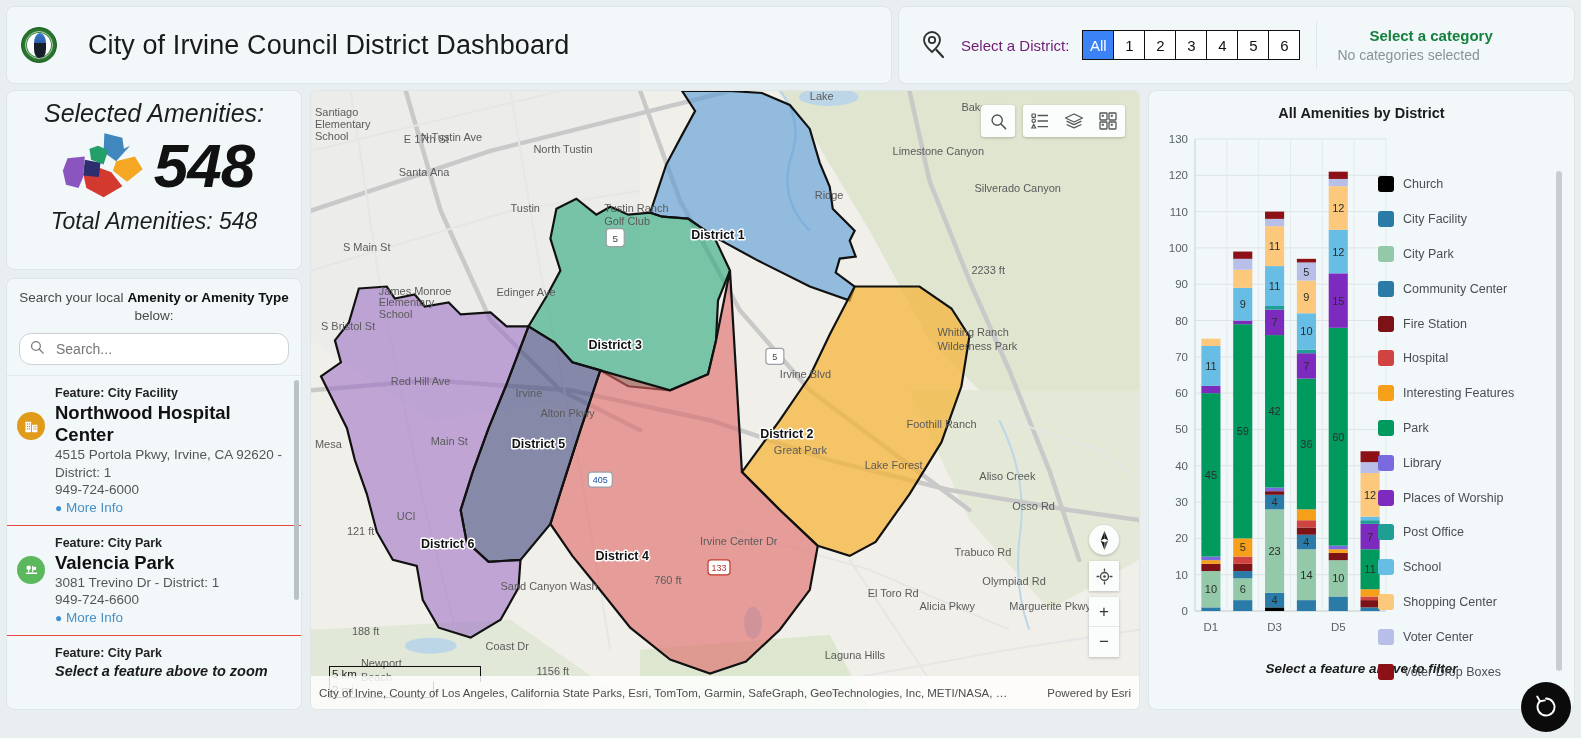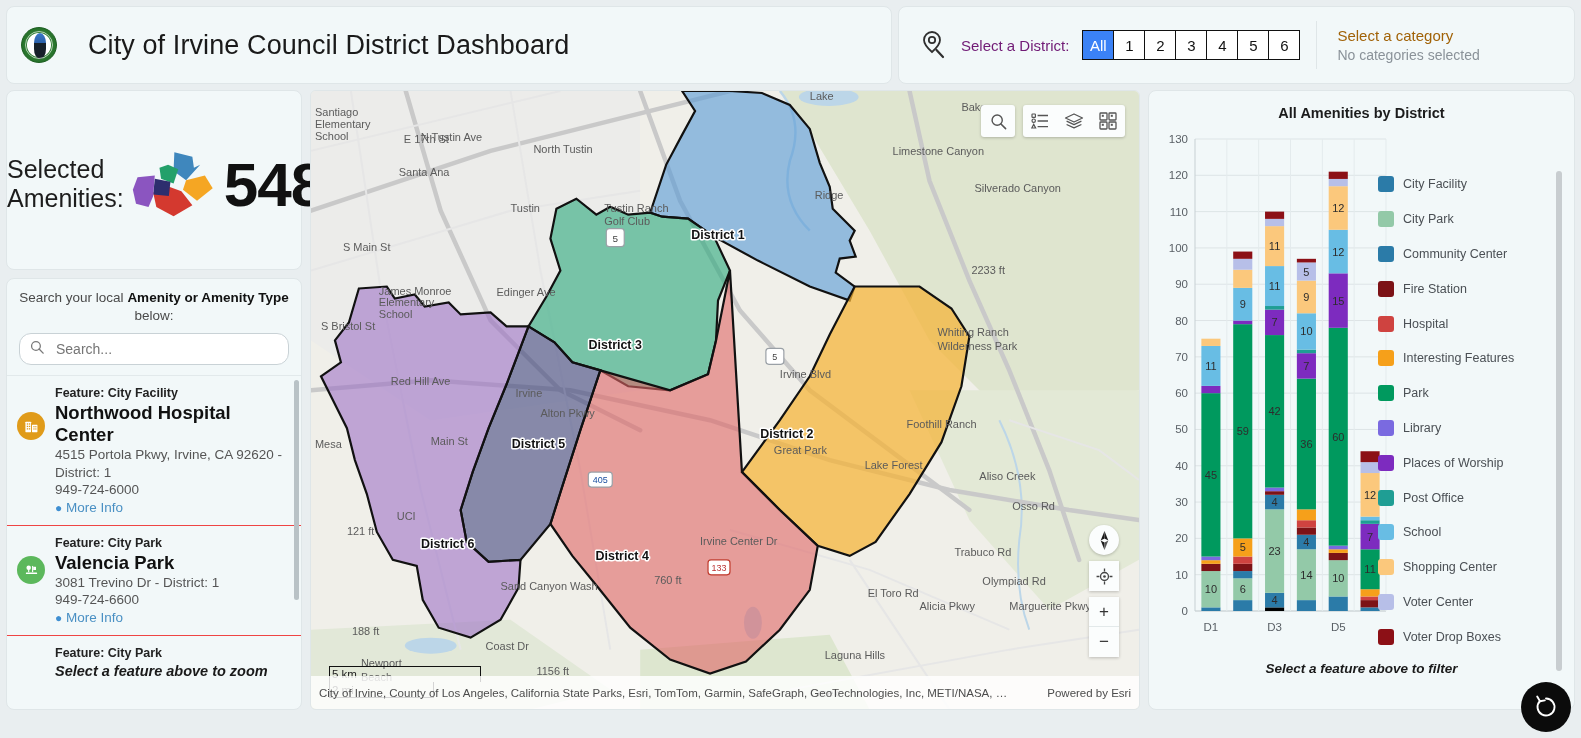--- a/index.html
+++ b/index.html
@@ -35,28 +35,28 @@
   .pin-search-icon { width: 26px; height: 30px; flex:0 0 26px; position: relative; }
   .filter-label { font-size: 15px; color: #701a75; }
   .seg-group { display:flex; }
   .seg-btn {
     width: 32px; height: 30px; border: 1px solid #111; background: #ffffff; color: #111;
     font-size: 15px; display:flex; align-items:center; justify-content:center; margin-left: -1px; cursor: pointer;
   }
   .seg-btn.active { background: #3b82f6; color: #fff; }
   .vdiv { width:1px; background:#dfe6e8; margin: 14px 0; }
   .category-filter { display:flex; flex-direction:column; justify-content:center; padding: 0 20px; gap: 3px; }
-  .cat-title { font-size: 15px; font-weight: normal; color: #a16207; }
+  .cat-title { font-size: 15px; font-weight: bold; color: #15803d; margin-left: 32px; }
   .cat-sub { font-size: 14px; color: #8a9299; }
 
   
   .left-col { position: absolute; left: 6px; top: 90px; width: 296px; height: 620px; display:flex; flex-direction:column; gap: 8px; }
   .card { background: #f2f8f9; border: 1px solid #dfe6e8; border-radius: 8px; }
 
-  .amenities-card { height: 180px; display:flex; align-items:center; padding-top: 8px; }
+  .amenities-card { height: 180px; display:flex; flex-direction:column; align-items:center; padding-top: 8px; font-style: italic; }
   .amen-title { font-size: 25px; color:#1d1d1d; font-weight: 400; }
   .amen-mid { display:flex; align-items:center; justify-content:center; gap: 4px; margin-top: 2px; }
   .amen-count { font-size: 62px; font-weight: 700; color:#111; line-height: 1; letter-spacing: -1px; }
   .amen-total { font-size: 23px; color:#1d1d1d; margin-top: 6px; }
   .mini-map { width: 96px; height: 72px; }
 
   .search-card { flex: 1 1 auto; display:flex; flex-direction:column; overflow:hidden; position: relative; }
   .search-hint { font-size: 13.5px; color:#4a4a4a; text-align:center; padding: 10px 12px 8px; line-height: 1.35; }
   .search-hint b { color:#111; }
   .search-box { margin: 0 12px 10px; height: 32px; border: 1px solid #c9d2d6; border-radius: 12px;
@@ -597,20 +597,24 @@
           <rect x="211.5333333333333" y="399.2307692307692" width="19.099999999999998" height="3.6307692307692037" fill="#1f9e94"></rect>
           <rect x="211.5333333333333" y="395.6" width="19.099999999999998" height="3.6307692307692037" fill="#68bde4"></rect>
           <rect x="211.5333333333333" y="352.03076923076924" width="19.099999999999998" height="43.569230769230785" fill="#fbc87c"></rect>
           <text x="221.08333333333331" y="377.81538461538463" text-anchor="middle" class="seg-label">12</text>
           <rect x="211.5333333333333" y="341.13846153846157" width="19.099999999999998" height="10.892307692307668" fill="#b7bfe8"></rect>
           <rect x="211.5333333333333" y="330.24615384615385" width="19.099999999999998" height="10.892307692307725" fill="#8c1016"></rect>
           <line x1="236.99999999999997" y1="18" x2="236.99999999999997" y2="490" stroke="#e4ebed" stroke-width="1"></line>
         </svg>
       <div class="legend" id="legend">
           <div class="legend-row">
+            <div class="legend-swatch" style="background: rgb(0, 0, 0);"></div>
+            <div class="legend-label">Church</div>
+          </div>
+          <div class="legend-row">
             <div class="legend-swatch" style="background: rgb(43, 123, 168);"></div>
             <div class="legend-label">City Facility</div>
           </div>
           <div class="legend-row">
             <div class="legend-swatch" style="background: rgb(147, 201, 168);"></div>
             <div class="legend-label">City Park</div>
           </div>
           <div class="legend-row">
             <div class="legend-swatch" style="background: rgb(43, 123, 168);"></div>
             <div class="legend-label">Community Center</div>

